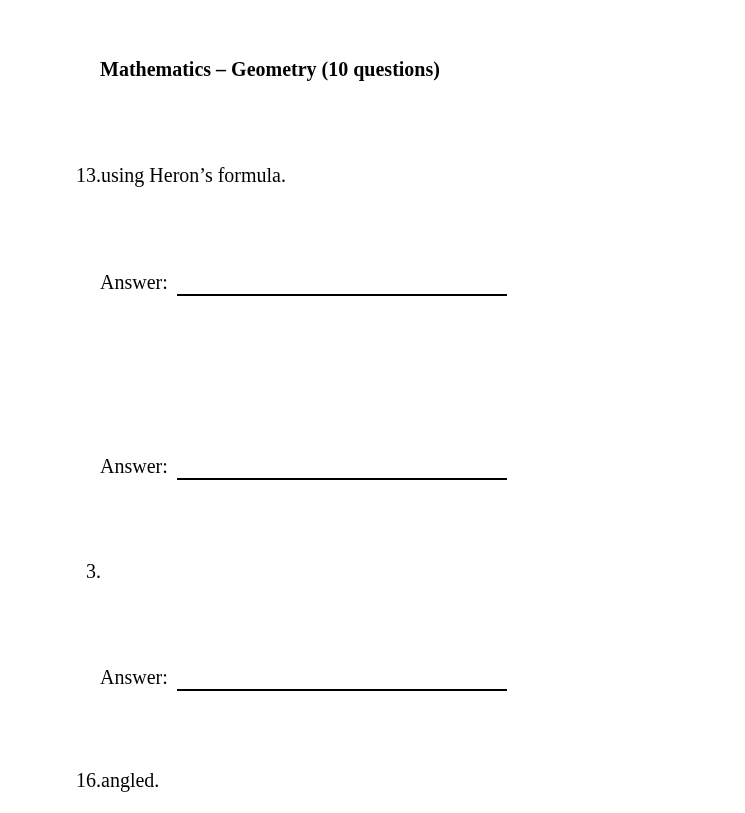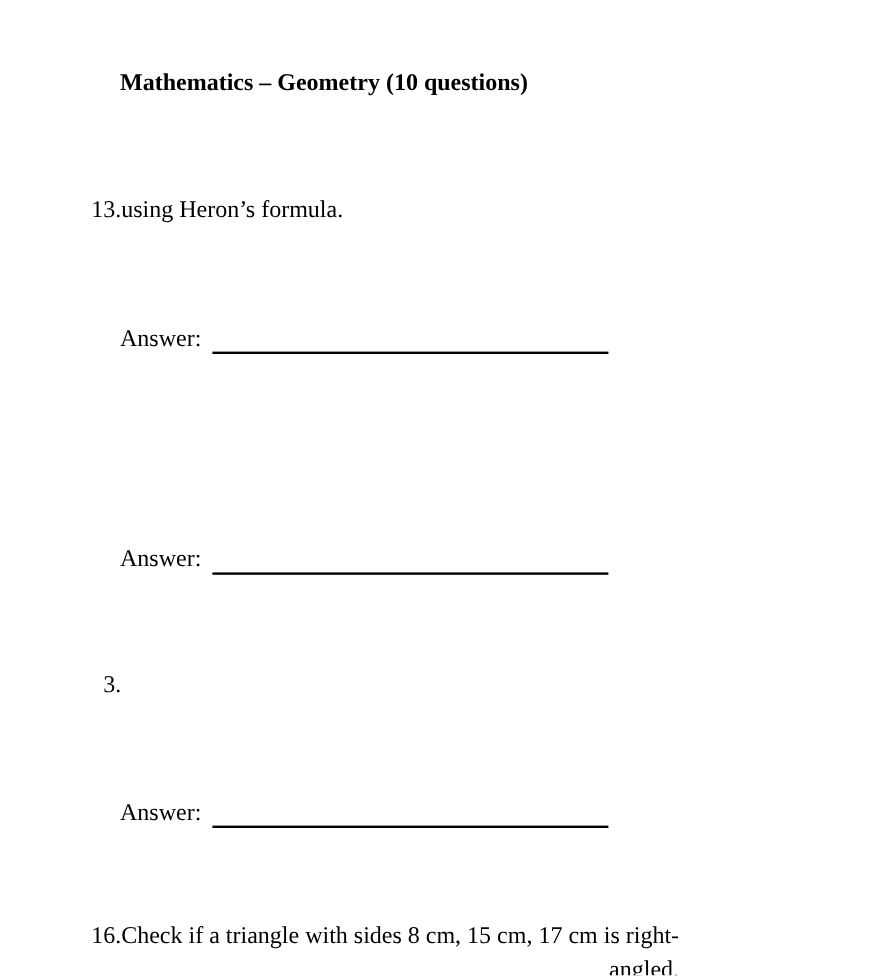--- a/index.html
+++ b/index.html
@@ -78,18 +78,17 @@
     <span class="qtext">
     </span>
   </div>
   <div class="answer" style="top:663px">
     <span class="answer-label">Answer:</span><span class="blank-line"></span>
   </div>
 
   <div class="question" style="top:766px">
     <span class="qnum">16.</span>
     <span class="qtext">
-      <div class="qline">Check if a triangle with sides 8 cm, 15 cm, 17 cm is right-</div>
       <div class="qline">angled.</div>
     </span>
   </div>
 
 </div>
 
 </body></html>

